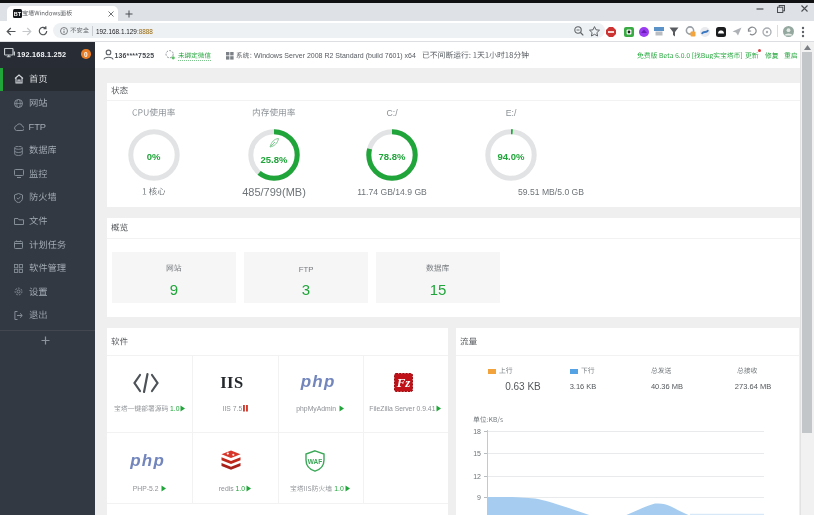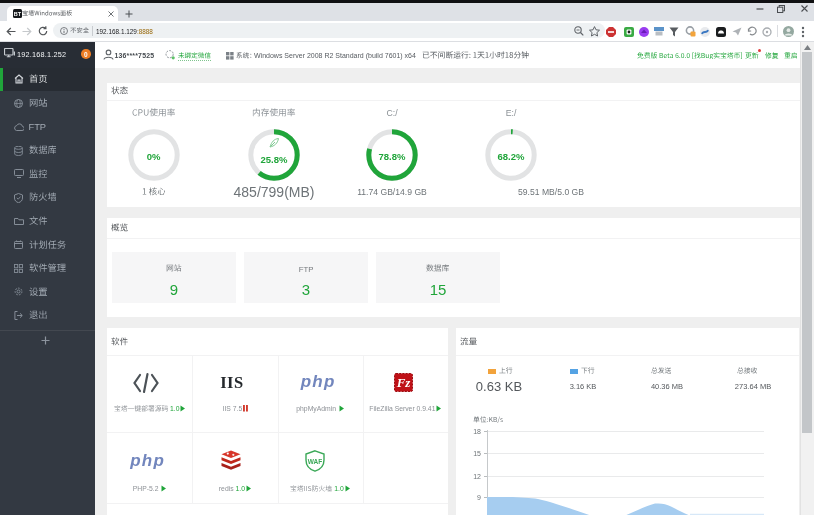--- a/index.html
+++ b/index.html
@@ -118,21 +118,21 @@
       <circle cx="2" cy="6" r="1.2" fill="#5f6368"></circle>
       <circle cx="2" cy="10" r="1.2" fill="#5f6368"></circle>
     </svg>
 <div class="abs" style="left:0;top:42px;width:95px;height:473px;background:#333942;"></div>
 <div class="abs" style="left:0;top:42px;width:95px;height:26px;background:#282d35;"></div>
 <svg class="abs" style="left:4px;top:48px;" width="11" height="10" viewBox="0 0 11 10">
       <rect x="0.5" y="0.5" width="8.5" height="6.5" rx="0.8" fill="none" stroke="#c7ccd1" stroke-width="1.2"></rect>
       <path d="M2.8 8.8 H6.6 M4.7 7 V8.8" stroke="#c7ccd1" stroke-width="1.1"></path>
       <rect x="9.8" y="3.5" width="1.2" height="4" fill="#c7ccd1"></rect>
     </svg>
-<div class="t" style="left:17px;top:53.5px;font-size:7.3px;color:#f2f4f6;font-weight:400;font-family:'Liberation Sans',sans-serif;line-height:0;letter-spacing:0.2px;"><span style="line-height:normal;display:inline-block;transform:translateY(-50%);">192.168.1.252</span></div>
+<div class="t" style="left:17px;top:53.5px;font-size:7.3px;color:#f2f4f6;font-weight:700;font-family:'Liberation Sans',sans-serif;line-height:0;letter-spacing:0.2px;"><span style="line-height:normal;display:inline-block;transform:translateY(-50%);">192.168.1.252</span></div>
 <div class="abs" style="left:81px;top:49px;width:9.6px;height:9.6px;background:#ed7d24;border-radius:50%;"></div>
 <div class="t" style="left:85.9px;top:54px;font-size:6.5px;color:#fff;font-weight:700;font-family:'Liberation Sans',sans-serif;line-height:0;transform:translateX(-50%);"><span style="line-height:normal;display:inline-block;transform:translateY(-50%);">0</span></div>
 <div class="abs" style="left:0;top:67.6px;width:95px;height:23.6px;background:#272c33;"></div>
 <div class="abs" style="left:0;top:67.6px;width:2.5px;height:23.6px;background:#20a53a;"></div>
 <svg class="abs" style="left:14px;top:74.4px;" width="10" height="10" viewBox="0 0 10 10">
       <path d="M1 4.5 L5 1 L9 4.5 M2 4 V9 H8 V4 M4 9 V6 H6 V9" fill="none" stroke="#d4d8dc" stroke-width="1.1"></path>
     </svg>
 <div style="position:absolute;left:28.5px;top:74.3px;width:18.6px;height:10.2px;">
       <svg width="18.6" height="10.2" viewBox="0 -8.18 18.6 10.23">
         <path d="M2.3 -2.9H7V-2H2.3ZM2.3 -3.5V-4.4H7V-3.5ZM2.3 -1.4H7V-0.4H2.3ZM2.1 -7.6C2.4 -7.3 2.7 -6.8 2.9 -6.5H0.5V-5.9H4.2C4.2 -5.6 4.1 -5.3 4 -5H1.6V0.7H2.3V0.2H7V0.7H7.7V-5H4.8L5.1 -5.9H8.8V-6.5H6.5C6.7 -6.9 7 -7.2 7.3 -7.6L6.5 -7.8C6.3 -7.4 6 -6.9 5.7 -6.5H3.2L3.6 -6.7C3.4 -7 3.1 -7.5 2.7 -7.8Z M13.6 -4.3V-2.6C13.6 -1.6 13.2 -0.5 9.8 0.2C9.9 0.3 10.1 0.6 10.2 0.7C13.8 -0 14.3 -1.3 14.3 -2.6V-4.3ZM14.4 -1C15.4 -0.5 16.9 0.3 17.5 0.8L18 0.2C17.2 -0.3 15.8 -1 14.8 -1.5ZM10.9 -5.5V-1.2H11.6V-4.9H16.4V-1.2H17.1V-5.5H13.7C13.9 -5.9 14.1 -6.3 14.3 -6.6H18V-7.3H10V-6.6H13.5C13.4 -6.3 13.2 -5.9 13 -5.5Z" fill="#eceef0"></path>
@@ -317,27 +317,27 @@
       </svg>
     </div>
 <div class="t" style="left:392px;top:112.5px;font-size:8.7px;color:#8a9095;font-weight:400;font-family:'Liberation Sans',sans-serif;line-height:0;transform:translateX(-50%);"><span style="line-height:normal;display:inline-block;transform:translateY(-50%);">C:/</span></div>
 <div class="t" style="left:511px;top:112.5px;font-size:8.7px;color:#8a9095;font-weight:400;font-family:'Liberation Sans',sans-serif;line-height:0;transform:translateX(-50%);"><span style="line-height:normal;display:inline-block;transform:translateY(-50%);">E:/</span></div>
 <div class="t" style="left:153.5px;top:155.5px;font-size:9.5px;color:#20a53a;font-weight:700;font-family:'Liberation Sans',sans-serif;line-height:0;transform:translateX(-50%);"><span style="line-height:normal;display:inline-block;transform:translateY(-50%);">0%</span></div>
 <svg class="abs" style="left:268px;top:137px;" width="12" height="12" viewBox="0 0 12 12">
       <path d="M10.5 1.5 C6 2,3.5 5,2 10 C6.5 9,9.5 6.5,10.5 1.5 Z M2.5 9.5 L7 5" fill="none" stroke="#7fc993" stroke-width="1"></path>
     </svg>
 <div class="t" style="left:274px;top:158.5px;font-size:9.5px;color:#20a53a;font-weight:700;font-family:'Liberation Sans',sans-serif;line-height:0;transform:translateX(-50%);"><span style="line-height:normal;display:inline-block;transform:translateY(-50%);">25.8%</span></div>
 <div class="t" style="left:392px;top:155.5px;font-size:9.5px;color:#20a53a;font-weight:700;font-family:'Liberation Sans',sans-serif;line-height:0;transform:translateX(-50%);"><span style="line-height:normal;display:inline-block;transform:translateY(-50%);">78.8%</span></div>
-<div class="t" style="left:511px;top:155.5px;font-size:9.5px;color:#20a53a;font-weight:700;font-family:'Liberation Sans',sans-serif;line-height:0;transform:translateX(-50%);"><span style="line-height:normal;display:inline-block;transform:translateY(-50%);">68.2%</span></div>
+<div class="t" style="left:511px;top:155.5px;font-size:9.5px;color:#20a53a;font-weight:700;font-family:'Liberation Sans',sans-serif;line-height:0;transform:translateX(-50%);"><span style="line-height:normal;display:inline-block;transform:translateY(-50%);">94.0%</span></div>
 <div style="position:absolute;left:141.6px;top:186.8px;width:23.9px;height:9.5px;">
       <svg width="23.9" height="9.5" viewBox="0 -7.57 23.9 9.46">
         <path d="M0.8 0H4.2V-0.7H2.9V-6.3H2.3C2 -6.1 1.6 -6 1 -5.9V-5.4H2.2V-0.7H0.8Z M14.1 -3.2C13.3 -1.7 11.7 -0.5 9.7 0.2C9.8 0.3 10 0.5 10.1 0.7C11.1 0.3 12.1 -0.2 12.9 -0.9C13.5 -0.4 14.2 0.2 14.5 0.6L15 0.2C14.6 -0.2 14 -0.8 13.4 -1.2C13.9 -1.8 14.4 -2.3 14.7 -2.9ZM12 -7.1C12.2 -6.8 12.3 -6.4 12.4 -6H10.1V-5.5H11.8C11.5 -5 11 -4.2 10.8 -4C10.7 -3.8 10.5 -3.8 10.3 -3.7C10.3 -3.6 10.4 -3.3 10.5 -3.1C10.6 -3.2 10.9 -3.2 12.4 -3.3C11.8 -2.7 11 -2.1 10.1 -1.7C10.2 -1.6 10.4 -1.4 10.5 -1.2C12 -2 13.3 -3.2 14.1 -4.5L13.5 -4.7C13.3 -4.4 13.1 -4.2 12.9 -3.9L11.5 -3.8C11.8 -4.3 12.2 -5 12.5 -5.5H14.9V-6H13L13.1 -6.1C13 -6.4 12.8 -6.9 12.6 -7.3ZM8.4 -7.2V-5.6H7.2V-5H8.3C8 -3.8 7.5 -2.4 7 -1.7C7.1 -1.5 7.3 -1.3 7.3 -1.1C7.7 -1.6 8.1 -2.5 8.4 -3.4V0.7H9V-3.8C9.2 -3.4 9.5 -2.9 9.6 -2.6L10 -3.1C9.8 -3.3 9.2 -4.3 9 -4.6V-5H9.9V-5.6H9V-7.2Z M17.8 -4.8V-0.6C17.8 0.3 18.1 0.5 19 0.5C19.2 0.5 20.6 0.5 20.8 0.5C21.7 0.5 21.9 0.1 22 -1.6C21.9 -1.6 21.6 -1.8 21.4 -1.9C21.4 -0.4 21.3 -0.1 20.8 -0.1C20.5 -0.1 19.3 -0.1 19.1 -0.1C18.6 -0.1 18.5 -0.2 18.5 -0.6V-4.8ZM16.5 -4.2C16.3 -3.2 16 -1.8 15.7 -0.9L16.3 -0.7C16.7 -1.6 17 -3 17.1 -4.1ZM21.8 -4.2C22.3 -3.2 22.8 -1.8 23 -0.9L23.6 -1.2C23.4 -2 22.9 -3.4 22.4 -4.4ZM18.2 -6.5C19.1 -5.9 20.1 -5.1 20.6 -4.5L21 -5C20.5 -5.6 19.5 -6.4 18.7 -6.9Z" fill="#6e7478"></path>
       </svg>
     </div>
-    <div class="t" style="left:274px;top:191.5px;font-size:14px;color:#6e7478;font-weight:400;font-family:'Liberation Sans',sans-serif;line-height:0;transform:translateX(-50%);"><span style="line-height:normal;display:inline-block;transform:translateY(-50%);">485/799(MB)</span></div>
+    <div class="t" style="left:274px;top:191.5px;font-size:11px;color:#6e7478;font-weight:400;font-family:'Liberation Sans',sans-serif;line-height:0;transform:translateX(-50%);"><span style="line-height:normal;display:inline-block;transform:translateY(-50%);">485/799(MB)</span></div>
 <div class="t" style="left:392px;top:191.5px;font-size:8.6px;color:#6e7478;font-weight:400;font-family:'Liberation Sans',sans-serif;line-height:0;transform:translateX(-50%);"><span style="line-height:normal;display:inline-block;transform:translateY(-50%);text-align:center;">11.74 GB/14.9 GB</span></div>
 <div class="t" style="left:511px;top:191.5px;font-size:8.6px;color:#6e7478;font-weight:400;font-family:'Liberation Sans',sans-serif;line-height:0;transform:translateX(-50%);margin-left:40px;"><span style="line-height:normal;display:inline-block;transform:translateY(-50%);">59.51 MB/5.0 GB</span></div>
 <div class="abs" style="left:107px;top:218px;width:693px;height:99px;background:#fff;"></div>
 <div style="position:absolute;left:111.0px;top:223.1px;width:17.2px;height:9.5px;">
       <svg width="17.2" height="9.5" viewBox="0 -7.57 17.2 9.46">
         <path d="M5.4 -3.1C5.4 -3.2 5.7 -3.2 6 -3.2H6.4C6.1 -2 5.5 -0.7 4.5 0.4C4.6 0.5 4.8 0.6 5 0.7C5.7 -0.1 6.3 -1 6.6 -2V-0.2C6.6 0.2 6.6 0.4 6.7 0.5C6.8 0.6 7 0.6 7.2 0.6C7.3 0.6 7.4 0.6 7.5 0.6C7.7 0.6 7.8 0.6 7.9 0.5C8 0.4 8.1 0.3 8.1 0.1C8.2 -0 8.2 -0.5 8.2 -0.9C8.1 -1 7.9 -1.1 7.8 -1.1C7.8 -0.7 7.8 -0.3 7.8 -0.2C7.8 -0.1 7.8 -0 7.7 0C7.7 0.1 7.6 0.1 7.5 0.1C7.5 0.1 7.4 0.1 7.3 0.1C7.2 0.1 7.2 0 7.1 0C7.1 -0 7.1 -0.1 7.1 -0.1V-2.8H6.8L6.9 -3.2H8.2V-3.7H7C7.2 -4.6 7.2 -5.5 7.2 -6.2H8V-6.8H5.4V-6.2H6.7C6.7 -5.5 6.7 -4.6 6.5 -3.7H5.9C6 -4.3 6.1 -5.2 6.2 -5.7H5.7C5.6 -5.3 5.4 -4 5.4 -3.8C5.3 -3.7 5.3 -3.6 5.1 -3.6C5.2 -3.5 5.3 -3.2 5.4 -3.1ZM4.5 -4.7V-3.6H3.4V-4.7ZM4.5 -5.2H3.4V-6.2H4.5ZM2.9 -0.1C3 -0.2 3.2 -0.4 4.6 -1.2C4.7 -1 4.8 -0.9 4.8 -0.7L5.3 -0.9C5.1 -1.4 4.8 -2.1 4.5 -2.6L4.1 -2.5C4.2 -2.2 4.3 -1.9 4.4 -1.7L3.4 -1.1V-3.1H5V-6.7H2.9V-1.3C2.9 -0.9 2.7 -0.6 2.6 -0.5C2.7 -0.4 2.8 -0.2 2.9 -0.1ZM1.4 -7.2V-5.4H0.5V-4.8H1.3C1.1 -3.6 0.7 -2.2 0.3 -1.5C0.4 -1.3 0.5 -1.1 0.6 -0.9C0.9 -1.4 1.1 -2.1 1.4 -2.9V0.7H1.9V-3.6C2.1 -3.2 2.3 -2.8 2.4 -2.5L2.8 -3C2.7 -3.3 2.1 -4.2 1.9 -4.5V-4.8H2.7V-5.4H1.9V-7.2Z M14.1 -5.4C14.6 -5 15.1 -4.4 15.3 -4L15.9 -4.3C15.6 -4.7 15.2 -5.2 14.7 -5.6ZM9.6 -6.7V-4.3H10.2V-6.7ZM11.4 -7.1V-4H12V-7.1ZM13.1 -1.6V-0.2C13.1 0.4 13.4 0.6 14.2 0.6C14.4 0.6 15.5 0.6 15.7 0.6C16.4 0.6 16.6 0.3 16.7 -0.7C16.5 -0.7 16.2 -0.8 16.1 -0.9C16.1 -0.1 16 0 15.7 0C15.4 0 14.4 0 14.3 0C13.9 0 13.8 -0 13.8 -0.2V-1.6ZM12.5 -2.8V-2.1C12.5 -1.4 12.3 -0.5 9.2 0.2C9.3 0.3 9.5 0.6 9.6 0.7C12.8 -0.1 13.2 -1.2 13.2 -2.1V-2.8ZM10.3 -3.8V-1H10.9V-3.2H15V-1.1H15.6V-3.8ZM13.6 -7.2C13.4 -6.3 13 -5.3 12.5 -4.7C12.6 -4.6 12.9 -4.4 13 -4.3C13.3 -4.7 13.6 -5.2 13.8 -5.8H16.6V-6.3H14C14.1 -6.6 14.2 -6.8 14.3 -7.1Z" fill="#55585c"></path>
       </svg>
     </div>
 <div class="abs" style="left:107px;top:238px;width:693px;height:1px;background:#f2f2f3;"></div>
 <div class="abs" style="left:112px;top:252px;width:124px;height:51px;background:#f6f6f7;"></div>
@@ -436,21 +436,21 @@
         <path d="M5 -3.1V0.3H5.5V-3.1ZM3.4 -3.1V-2.2C3.4 -1.4 3.3 -0.5 2.3 0.2C2.4 0.3 2.6 0.5 2.7 0.7C3.9 -0.2 4 -1.3 4 -2.2V-3.1ZM6.5 -3.1V-0.4C6.5 0.1 6.5 0.3 6.7 0.4C6.8 0.5 7 0.5 7.1 0.5C7.2 0.5 7.5 0.5 7.6 0.5C7.7 0.5 7.9 0.5 8 0.4C8.1 0.4 8.2 0.3 8.2 0.1C8.2 -0 8.3 -0.5 8.3 -0.9C8.1 -0.9 7.9 -1 7.8 -1.1C7.8 -0.7 7.8 -0.4 7.8 -0.2C7.8 -0.1 7.8 -0.1 7.7 -0C7.7 0 7.6 0 7.5 0C7.5 0 7.3 0 7.3 0C7.2 0 7.2 0 7.1 -0C7.1 -0.1 7.1 -0.1 7.1 -0.3V-3.1ZM0.7 -6.7C1.2 -6.3 1.9 -5.9 2.2 -5.5L2.6 -6.1C2.3 -6.4 1.6 -6.8 1.1 -7.1ZM0.3 -4.3C0.9 -4 1.6 -3.6 1.9 -3.3L2.3 -3.9C1.9 -4.2 1.2 -4.5 0.7 -4.8ZM0.6 0.1 1.1 0.6C1.6 -0.2 2.2 -1.3 2.7 -2.2L2.2 -2.6C1.7 -1.7 1 -0.5 0.6 0.1ZM4.8 -7.1C4.9 -6.8 5.1 -6.4 5.2 -6.1H2.7V-5.5H4.4C4.1 -5.1 3.6 -4.4 3.4 -4.3C3.3 -4.1 3 -4.1 2.8 -4.1C2.9 -3.9 3 -3.6 3 -3.4C3.3 -3.5 3.7 -3.6 7.2 -3.8C7.4 -3.6 7.5 -3.4 7.6 -3.2L8.1 -3.5C7.8 -4 7.2 -4.8 6.6 -5.4L6.1 -5.1C6.3 -4.9 6.6 -4.6 6.8 -4.3L4.1 -4.2C4.4 -4.6 4.8 -5.1 5.2 -5.5H8.1V-6.1H5.8C5.8 -6.4 5.6 -6.9 5.4 -7.2Z M10.8 -5.7H15V-5.2H10.8ZM10.8 -6.6H15V-6.1H10.8ZM10.1 -6.9V-4.9H15.7V-6.9ZM9 -4.5V-4H16.8V-4.5ZM10.6 -2.3H12.6V-1.8H10.6ZM13.2 -2.3H15.3V-1.8H13.2ZM10.6 -3.2H12.6V-2.7H10.6ZM13.2 -3.2H15.3V-2.7H13.2ZM9 -0V0.5H16.8V-0H13.2V-0.5H16.1V-1H13.2V-1.5H15.9V-3.6H10V-1.5H12.6V-1H9.7V-0.5H12.6V-0Z" fill="#55585c"></path>
       </svg>
     </div>
 <div class="abs" style="left:456px;top:355px;width:343px;height:1px;background:#f2f2f3;"></div>
 <div class="abs" style="left:488px;top:368.5px;width:8px;height:5px;background:#f2a33c;"></div>
 <div style="position:absolute;left:499.0px;top:367.3px;width:13.6px;height:7.5px;">
       <svg width="13.6" height="7.5" viewBox="0 -5.98 13.6 7.48">
         <path d="M2.9 -5.6V-0.3H0.3V0.2H6.5V-0.3H3.4V-3H6V-3.5H3.4V-5.6Z M9.8 -5.3V-4.8H13.1V-5.3ZM8.6 -5.7C8.3 -5.2 7.6 -4.6 7 -4.2C7.1 -4.1 7.3 -3.9 7.3 -3.8C7.9 -4.3 8.6 -4.9 9.1 -5.5ZM9.5 -3.4V-2.9H11.8V-0.1C11.8 -0 11.7 0 11.6 0C11.5 0 11 0 10.5 0C10.6 0.2 10.7 0.4 10.7 0.5C11.3 0.5 11.7 0.5 12 0.4C12.2 0.4 12.3 0.2 12.3 -0.1V-2.9H13.3V-3.4ZM8.9 -4.3C8.4 -3.5 7.7 -2.7 7 -2.2C7.1 -2.1 7.3 -1.9 7.3 -1.8C7.6 -2 7.8 -2.2 8.1 -2.5V0.6H8.6V-3C8.9 -3.4 9.2 -3.7 9.4 -4.1Z" fill="#6e7478"></path>
       </svg>
     </div>
-<div class="t" style="left:499px;top:385.5px;font-size:13px;color:#54585c;font-weight:400;font-family:'Liberation Sans',sans-serif;line-height:0;transform:translateX(-50%);"><span style="line-height:normal;display:inline-block;transform:translateY(-50%);">0.63 KB</span></div>
+<div class="t" style="left:523px;top:385.5px;font-size:10px;color:#54585c;font-weight:400;font-family:'Liberation Sans',sans-serif;line-height:0;transform:translateX(-50%);"><span style="line-height:normal;display:inline-block;transform:translateY(-50%);">0.63 KB</span></div>
 <div class="abs" style="left:570px;top:368.5px;width:8px;height:5px;background:#55a3e4;"></div>
 <div style="position:absolute;left:581.0px;top:367.3px;width:13.6px;height:7.5px;">
       <svg width="13.6" height="7.5" viewBox="0 -5.98 13.6 7.48">
         <path d="M0.4 -5.2V-4.7H3V0.5H3.5V-3.1C4.3 -2.6 5.2 -2.1 5.7 -1.7L6.1 -2.2C5.5 -2.6 4.4 -3.2 3.6 -3.6L3.5 -3.5V-4.7H6.4V-5.2Z M9.8 -5.3V-4.8H13.1V-5.3ZM8.6 -5.7C8.3 -5.2 7.6 -4.6 7 -4.2C7.1 -4.1 7.3 -3.9 7.3 -3.8C7.9 -4.3 8.6 -4.9 9.1 -5.5ZM9.5 -3.4V-2.9H11.8V-0.1C11.8 -0 11.7 0 11.6 0C11.5 0 11 0 10.5 0C10.6 0.2 10.7 0.4 10.7 0.5C11.3 0.5 11.7 0.5 12 0.4C12.2 0.4 12.3 0.2 12.3 -0.1V-2.9H13.3V-3.4ZM8.9 -4.3C8.4 -3.5 7.7 -2.7 7 -2.2C7.1 -2.1 7.3 -1.9 7.3 -1.8C7.6 -2 7.8 -2.2 8.1 -2.5V0.6H8.6V-3C8.9 -3.4 9.2 -3.7 9.4 -4.1Z" fill="#6e7478"></path>
       </svg>
     </div>
 <div class="t" style="left:583px;top:385.5px;font-size:7.5px;color:#54585c;font-weight:400;font-family:'Liberation Sans',sans-serif;line-height:0;transform:translateX(-50%);"><span style="line-height:normal;display:inline-block;transform:translateY(-50%);">3.16 KB</span></div>
 <div style="position:absolute;left:650.8px;top:367.3px;width:20.4px;height:7.5px;">
       <svg width="20.4" height="7.5" viewBox="0 -5.98 20.4 7.48">
         <path d="M5.2 -1.5C5.5 -1 5.9 -0.4 6.1 0.1L6.5 -0.2C6.4 -0.6 5.9 -1.2 5.5 -1.7ZM2.8 -1.8C3.3 -1.5 3.8 -1 4 -0.7L4.4 -1C4.1 -1.4 3.6 -1.8 3.2 -2.1ZM1.9 -1.6V-0.2C1.9 0.3 2.1 0.5 2.9 0.5C3.1 0.5 4.3 0.5 4.5 0.5C5.1 0.5 5.3 0.3 5.3 -0.5C5.2 -0.5 5 -0.6 4.8 -0.7C4.8 -0.1 4.8 0 4.4 0C4.2 0 3.2 0 3 0C2.5 0 2.4 -0 2.4 -0.2V-1.6ZM0.9 -1.5C0.8 -1 0.6 -0.4 0.3 -0.1L0.8 0.2C1.1 -0.2 1.3 -0.9 1.4 -1.4ZM1.8 -3.9H5V-2.7H1.8ZM1.3 -4.3V-2.2H5.6V-4.3H4.5C4.7 -4.7 5 -5.1 5.2 -5.5L4.7 -5.7C4.5 -5.3 4.2 -4.7 3.9 -4.3H2.5L2.9 -4.5C2.8 -4.9 2.5 -5.3 2.2 -5.7L1.7 -5.5C2 -5.1 2.3 -4.7 2.4 -4.3Z M11.4 -5.4C11.7 -5.1 12.1 -4.6 12.2 -4.4L12.6 -4.6C12.5 -4.9 12.1 -5.3 11.8 -5.6ZM7.8 -3.6C7.8 -3.6 8.1 -3.7 8.5 -3.7H9.5C9 -2.3 8.3 -1.1 7 -0.4C7.1 -0.3 7.3 -0.1 7.4 0C8.3 -0.5 8.9 -1.2 9.4 -2.1C9.7 -1.6 10 -1.1 10.4 -0.7C9.8 -0.3 9.1 -0 8.4 0.1C8.5 0.2 8.6 0.4 8.7 0.6C9.5 0.3 10.2 0 10.8 -0.4C11.4 0 12.2 0.4 13 0.6C13.1 0.4 13.2 0.2 13.4 0.1C12.5 -0 11.8 -0.3 11.2 -0.7C11.8 -1.3 12.3 -1.9 12.5 -2.8L12.2 -3L12.1 -2.9H9.8C9.9 -3.2 10 -3.4 10 -3.7H13.1L13.1 -4.2H10.2C10.3 -4.6 10.4 -5.1 10.5 -5.6L9.9 -5.7C9.8 -5.2 9.7 -4.7 9.6 -4.2H8.4C8.5 -4.5 8.7 -5 8.9 -5.4L8.3 -5.5C8.2 -5 7.9 -4.4 7.9 -4.3C7.8 -4.2 7.7 -4.1 7.6 -4C7.7 -3.9 7.8 -3.7 7.8 -3.6ZM10.8 -1C10.3 -1.4 10 -1.9 9.7 -2.5H11.8C11.6 -1.9 11.2 -1.4 10.8 -1Z M16.4 -5.5C16.6 -5.2 16.9 -4.7 17 -4.5L17.4 -4.7C17.3 -4.9 17 -5.4 16.8 -5.7ZM14.1 -5.4C14.5 -5 14.9 -4.5 15.1 -4.1L15.6 -4.4C15.3 -4.8 14.9 -5.3 14.5 -5.6ZM19 -5.7C18.8 -5.3 18.5 -4.8 18.3 -4.4H16V-4H17.6V-3.2L17.6 -3H15.8V-2.5H17.5C17.4 -1.9 17 -1.3 15.8 -0.8C15.9 -0.7 16.1 -0.5 16.2 -0.4C17.2 -0.9 17.7 -1.4 17.9 -2C18.5 -1.5 19.1 -0.8 19.4 -0.5L19.8 -0.8C19.4 -1.2 18.6 -1.9 18 -2.5V-2.5H20V-3H18.1L18.1 -3.2V-4H19.8V-4.4H18.8C19 -4.8 19.3 -5.2 19.5 -5.5ZM15.3 -3.4H13.9V-2.9H14.8V-0.8C14.5 -0.7 14.1 -0.4 13.8 0.1L14.1 0.6C14.5 0.1 14.8 -0.4 15 -0.4C15.1 -0.4 15.4 -0.1 15.7 0.1C16.1 0.4 16.7 0.5 17.6 0.5C18.3 0.5 19.6 0.4 20.1 0.4C20.1 0.2 20.1 -0 20.2 -0.2C19.5 -0.1 18.5 -0 17.6 -0C16.8 -0 16.2 -0.1 15.8 -0.4C15.6 -0.5 15.4 -0.6 15.3 -0.7Z" fill="#6e7478"></path>

